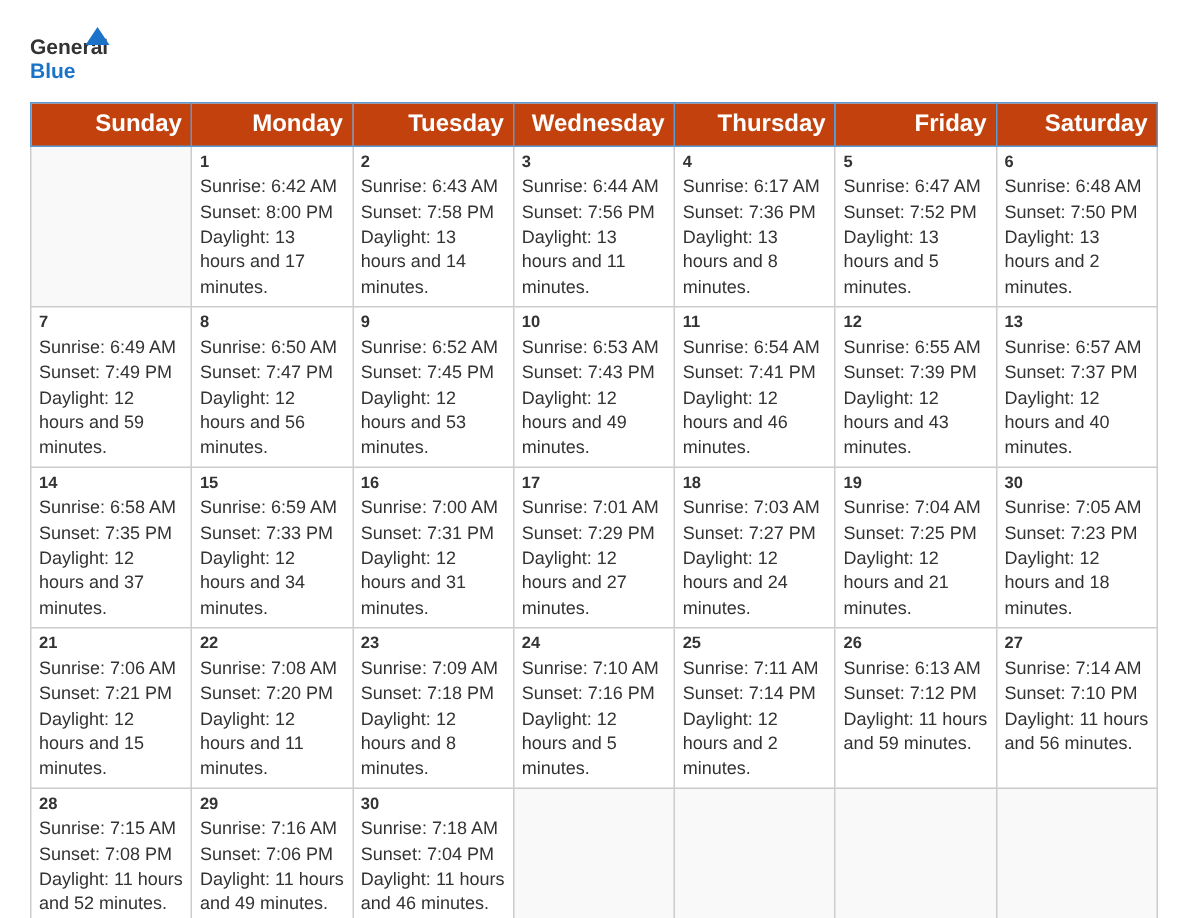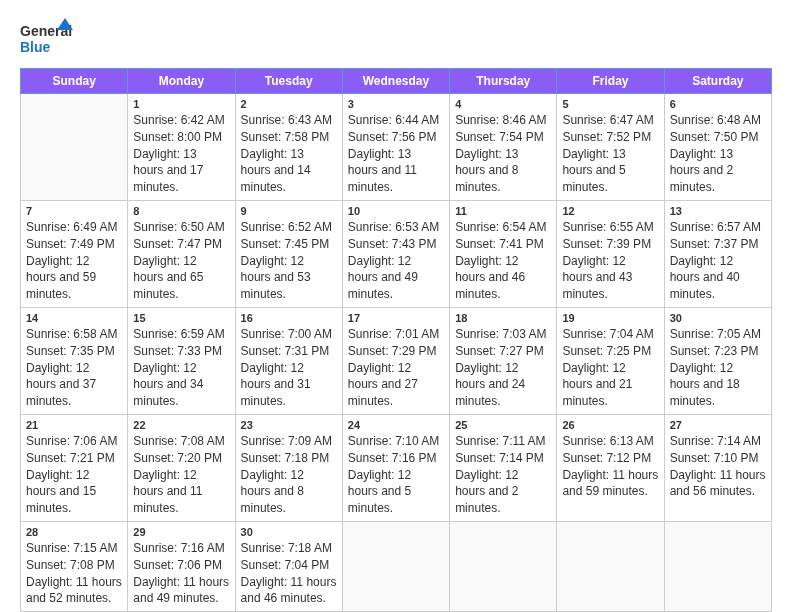--- a/index.html
+++ b/index.html
@@ -41,26 +41,26 @@
       font-size: 13px;
       color: #555;
     }
     .calendar {
       flex: 1;
       border-collapse: collapse;
       width: 100%;
       border: 1px solid #ccc;
     }
     .calendar th {
-      background: #8b5cf6;
+      background: #c2410c;
       color: #fff;
-      font-size: 12px;
+      font-size: 16px;
       font-weight: bold;
       padding: 5px 6px;
-      text-align: center;
+      text-align: right;
       border: 1px solid #5a9ad5;
     }
     .calendar td {
       vertical-align: top;
       border: 1px solid #ccc;
       padding: 4px 5px;
       width: calc(100% / 7);
       font-size: 9.5px;
       color: #333;
       background: #fff;
@@ -140,22 +140,22 @@
         <span class="day-num">3</span>
         <div class="day-info">
           <span>Sunrise: 6:44 AM</span><br>
           <span>Sunset: 7:56 PM</span><br>
           <span>Daylight: 13 hours and 11 minutes.</span>
         </div>
       </td>
           <td>
         <span class="day-num">4</span>
         <div class="day-info">
-          <span>Sunrise: 8:46 AM</span><br>
-          <span>Sunset: 7:54 PM</span><br>
+          <span>Sunrise: 6:17 AM</span><br>
+          <span>Sunset: 7:36 PM</span><br>
           <span>Daylight: 13 hours and 8 minutes.</span>
         </div>
       </td>
           <td>
         <span class="day-num">5</span>
         <div class="day-info">
           <span>Sunrise: 6:47 AM</span><br>
           <span>Sunset: 7:52 PM</span><br>
           <span>Daylight: 13 hours and 5 minutes.</span>
         </div>
@@ -176,21 +176,21 @@
           <span>Sunrise: 6:49 AM</span><br>
           <span>Sunset: 7:49 PM</span><br>
           <span>Daylight: 12 hours and 59 minutes.</span>
         </div>
       </td>
           <td>
         <span class="day-num">8</span>
         <div class="day-info">
           <span>Sunrise: 6:50 AM</span><br>
           <span>Sunset: 7:47 PM</span><br>
-          <span>Daylight: 12 hours and 65 minutes.</span>
+          <span>Daylight: 12 hours and 56 minutes.</span>
         </div>
       </td>
           <td>
         <span class="day-num">9</span>
         <div class="day-info">
           <span>Sunrise: 6:52 AM</span><br>
           <span>Sunset: 7:45 PM</span><br>
           <span>Daylight: 12 hours and 53 minutes.</span>
         </div>
       </td>

